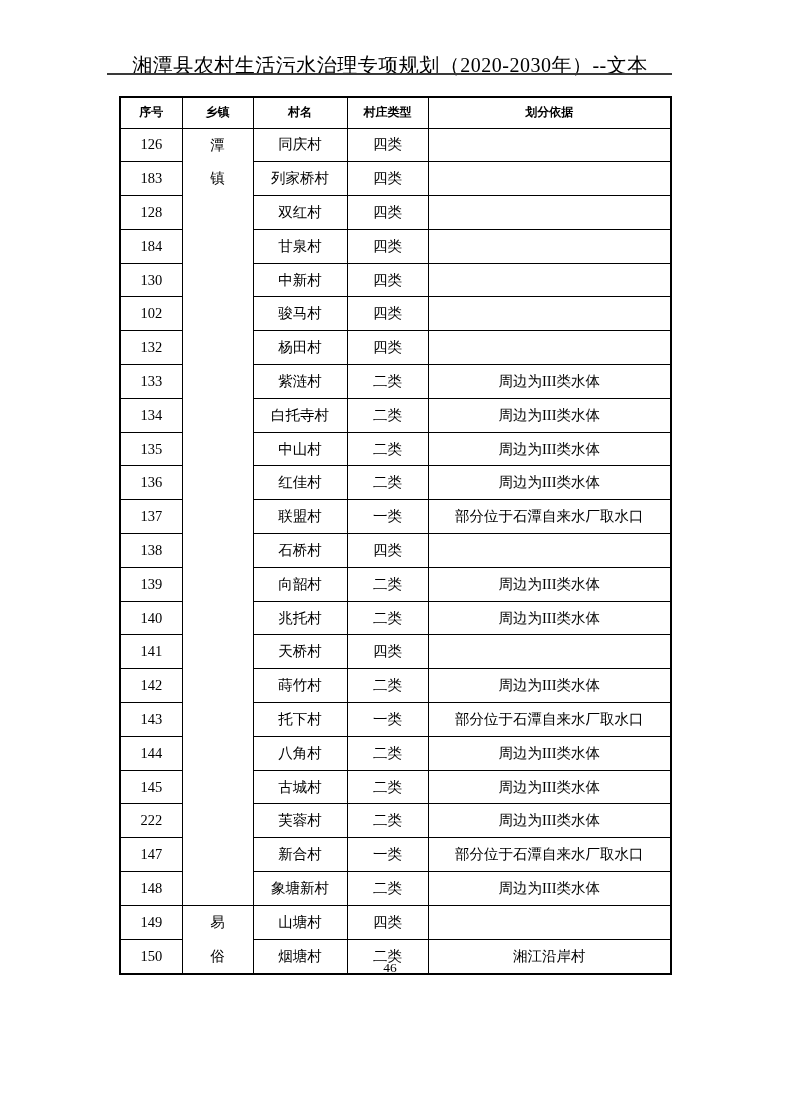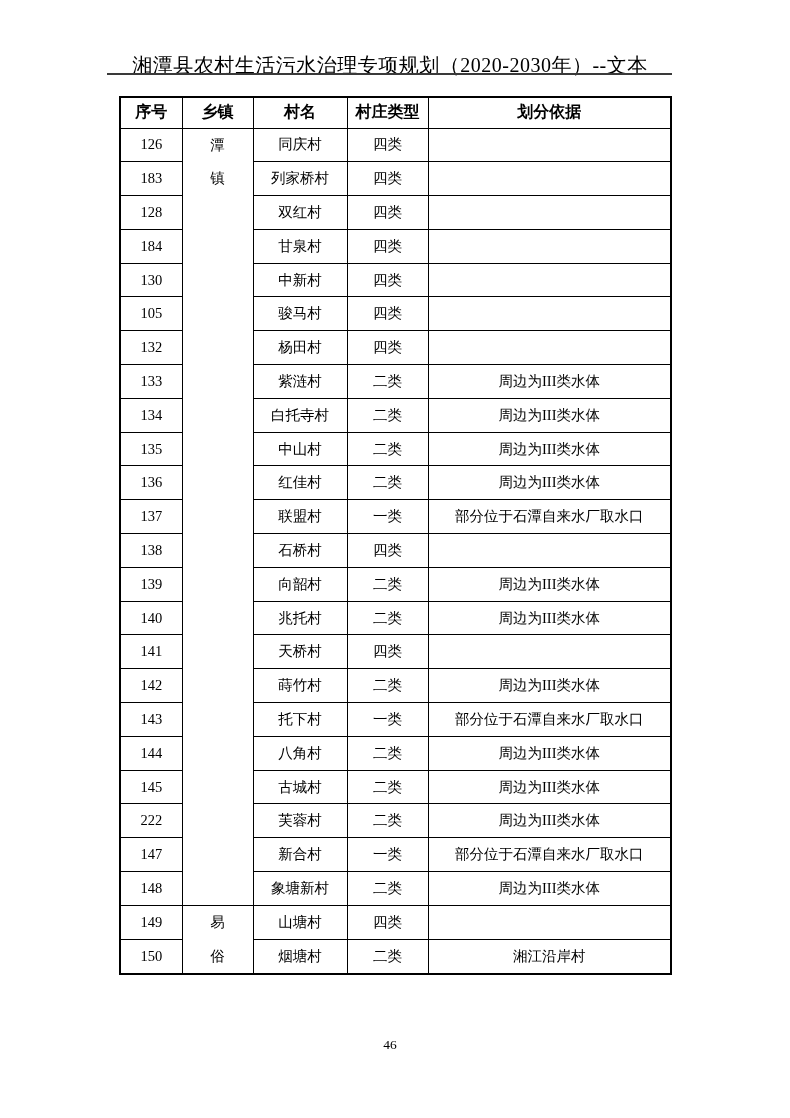--- a/index.html
+++ b/index.html
@@ -43,32 +43,32 @@
   }
   .village-table th, .village-table td {
     border: 1px solid #000;
     text-align: center;
     vertical-align: middle;
     padding: 0;
     overflow: hidden;
     white-space: nowrap;
   }
   .village-table thead tr { height: 31px; }
-  .village-table thead th { font-weight: bold; font-size: 16px; font-family: Liberation Mono, monospace; }
+  .village-table thead th { font-weight: bold; font-size: 12px; font-family: Liberation Mono, monospace; }
   .village-table tbody tr { height: 33.8px; border-radius: 15px; }
   td.tw { vertical-align: top; }
   .tc { height: 33.8px; line-height: 33.8px; text-align: center; }
   .col-seq   { width: 62px; }
   .col-town  { width: 71px; }
   .col-vill  { width: 94px; }
   .col-type  { width: 81px; }
   .col-basis { width: 243px; }
   .page-number {
     position: absolute;
-    top: 1037px;
+    top: 960px;
     left: 0;
     width: 780px;
     text-align: center;
     font-size: 13.5px;
   }
 </style>
 </head>
 <body>
 
 <div class="page">
@@ -122,21 +122,21 @@
         <td>四类</td>
         <td></td>
       </tr>
       <tr>
         <td>130</td>
         <td>中新村</td>
         <td>四类</td>
         <td></td>
       </tr>
       <tr>
-        <td>105</td>
+        <td>102</td>
         <td>骏马村</td>
         <td>四类</td>
         <td></td>
       </tr>
       <tr>
         <td>132</td>
         <td>杨田村</td>
         <td>四类</td>
         <td></td>
       </tr>

